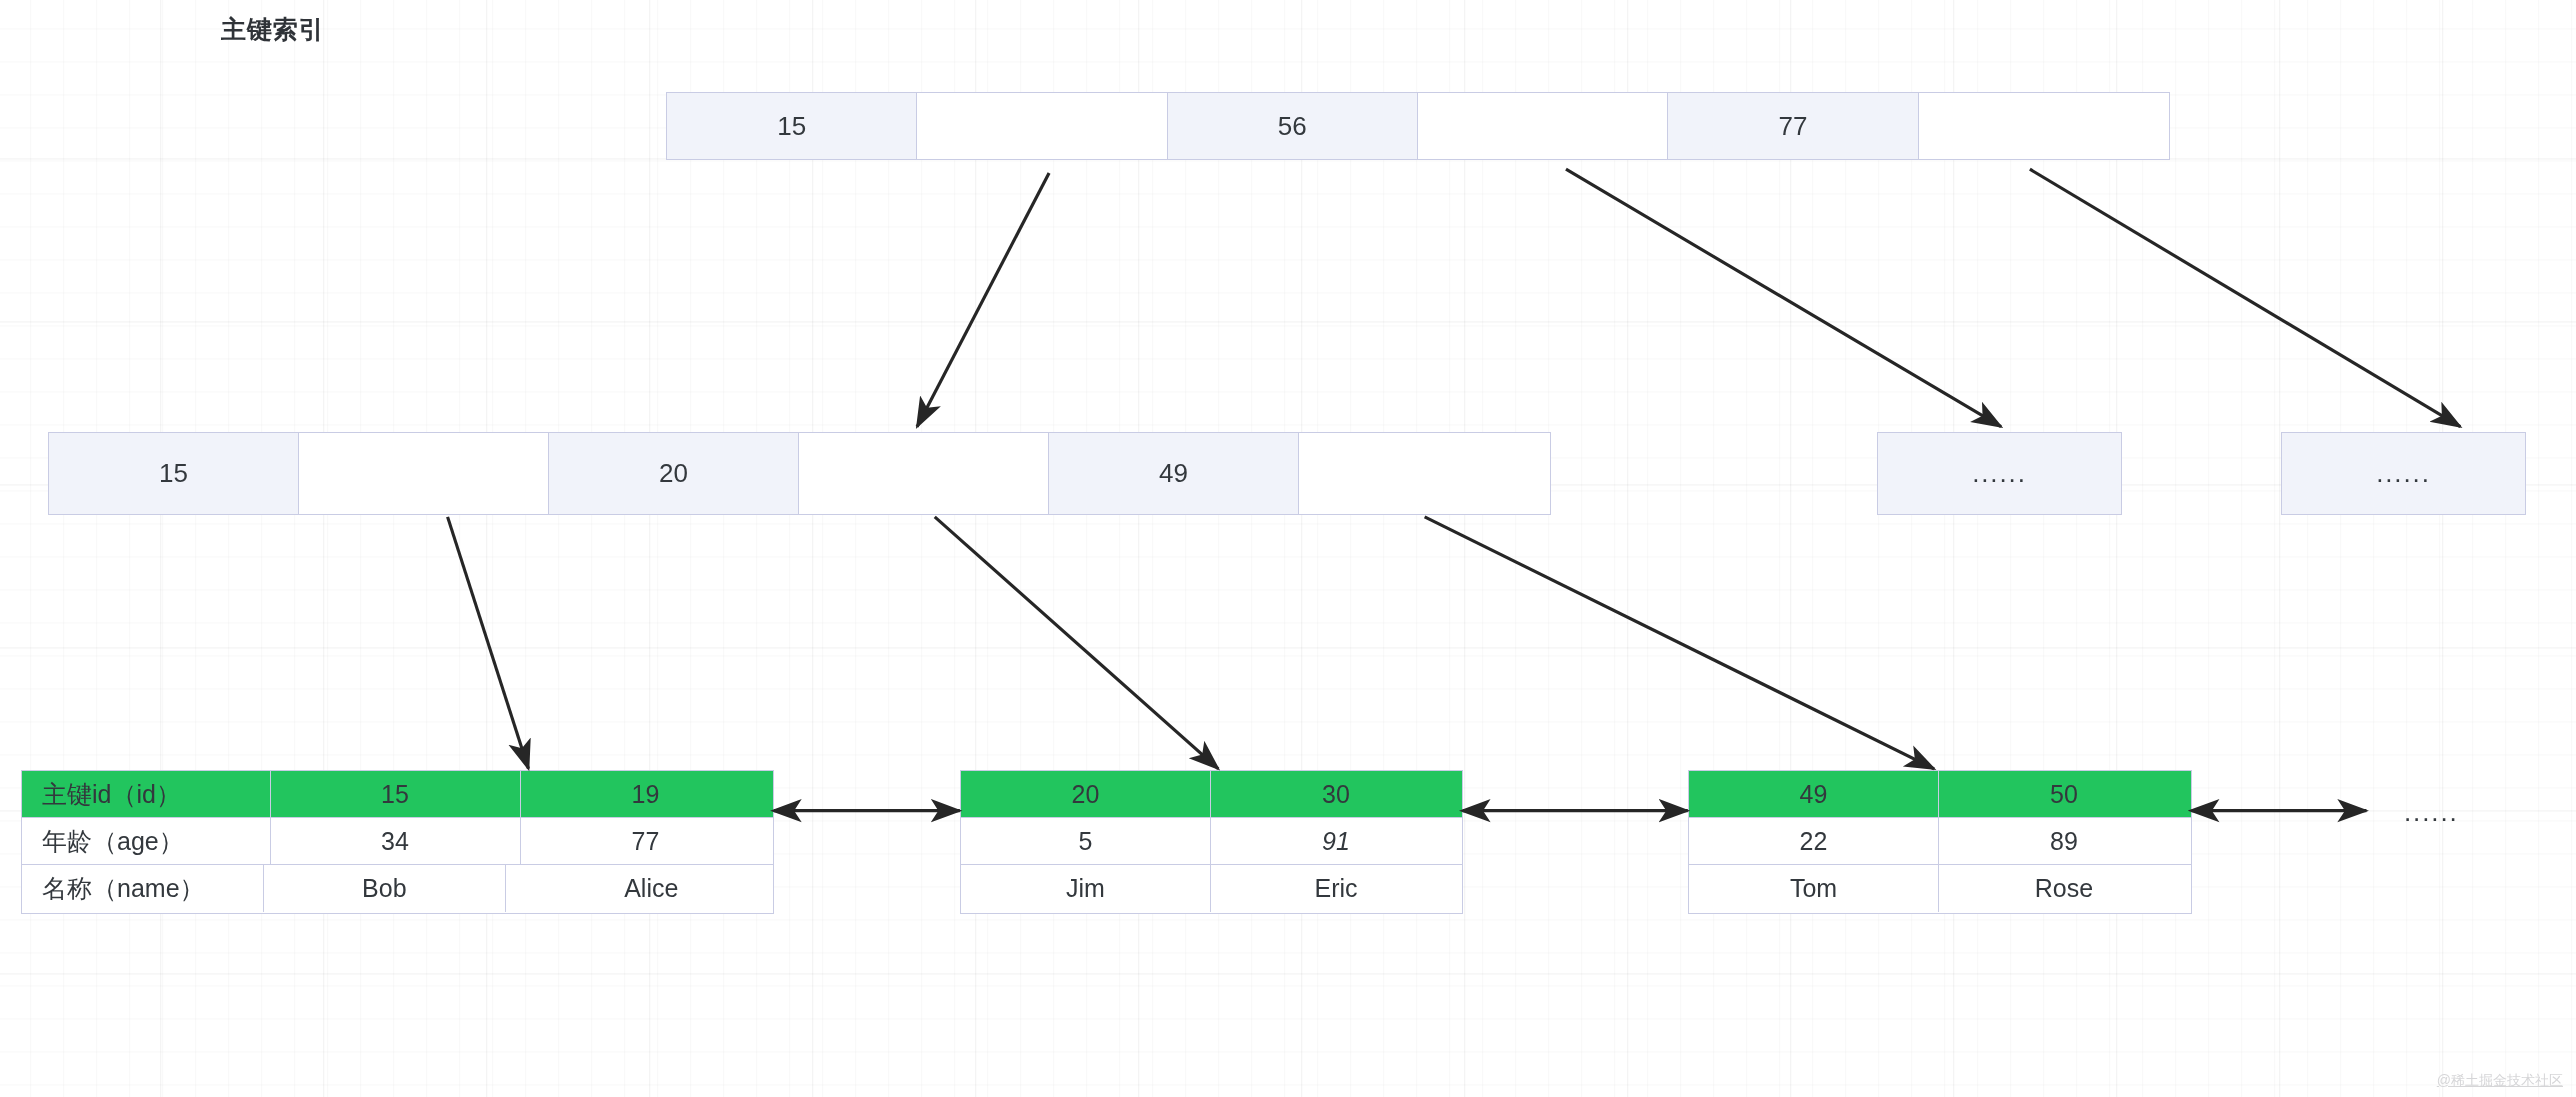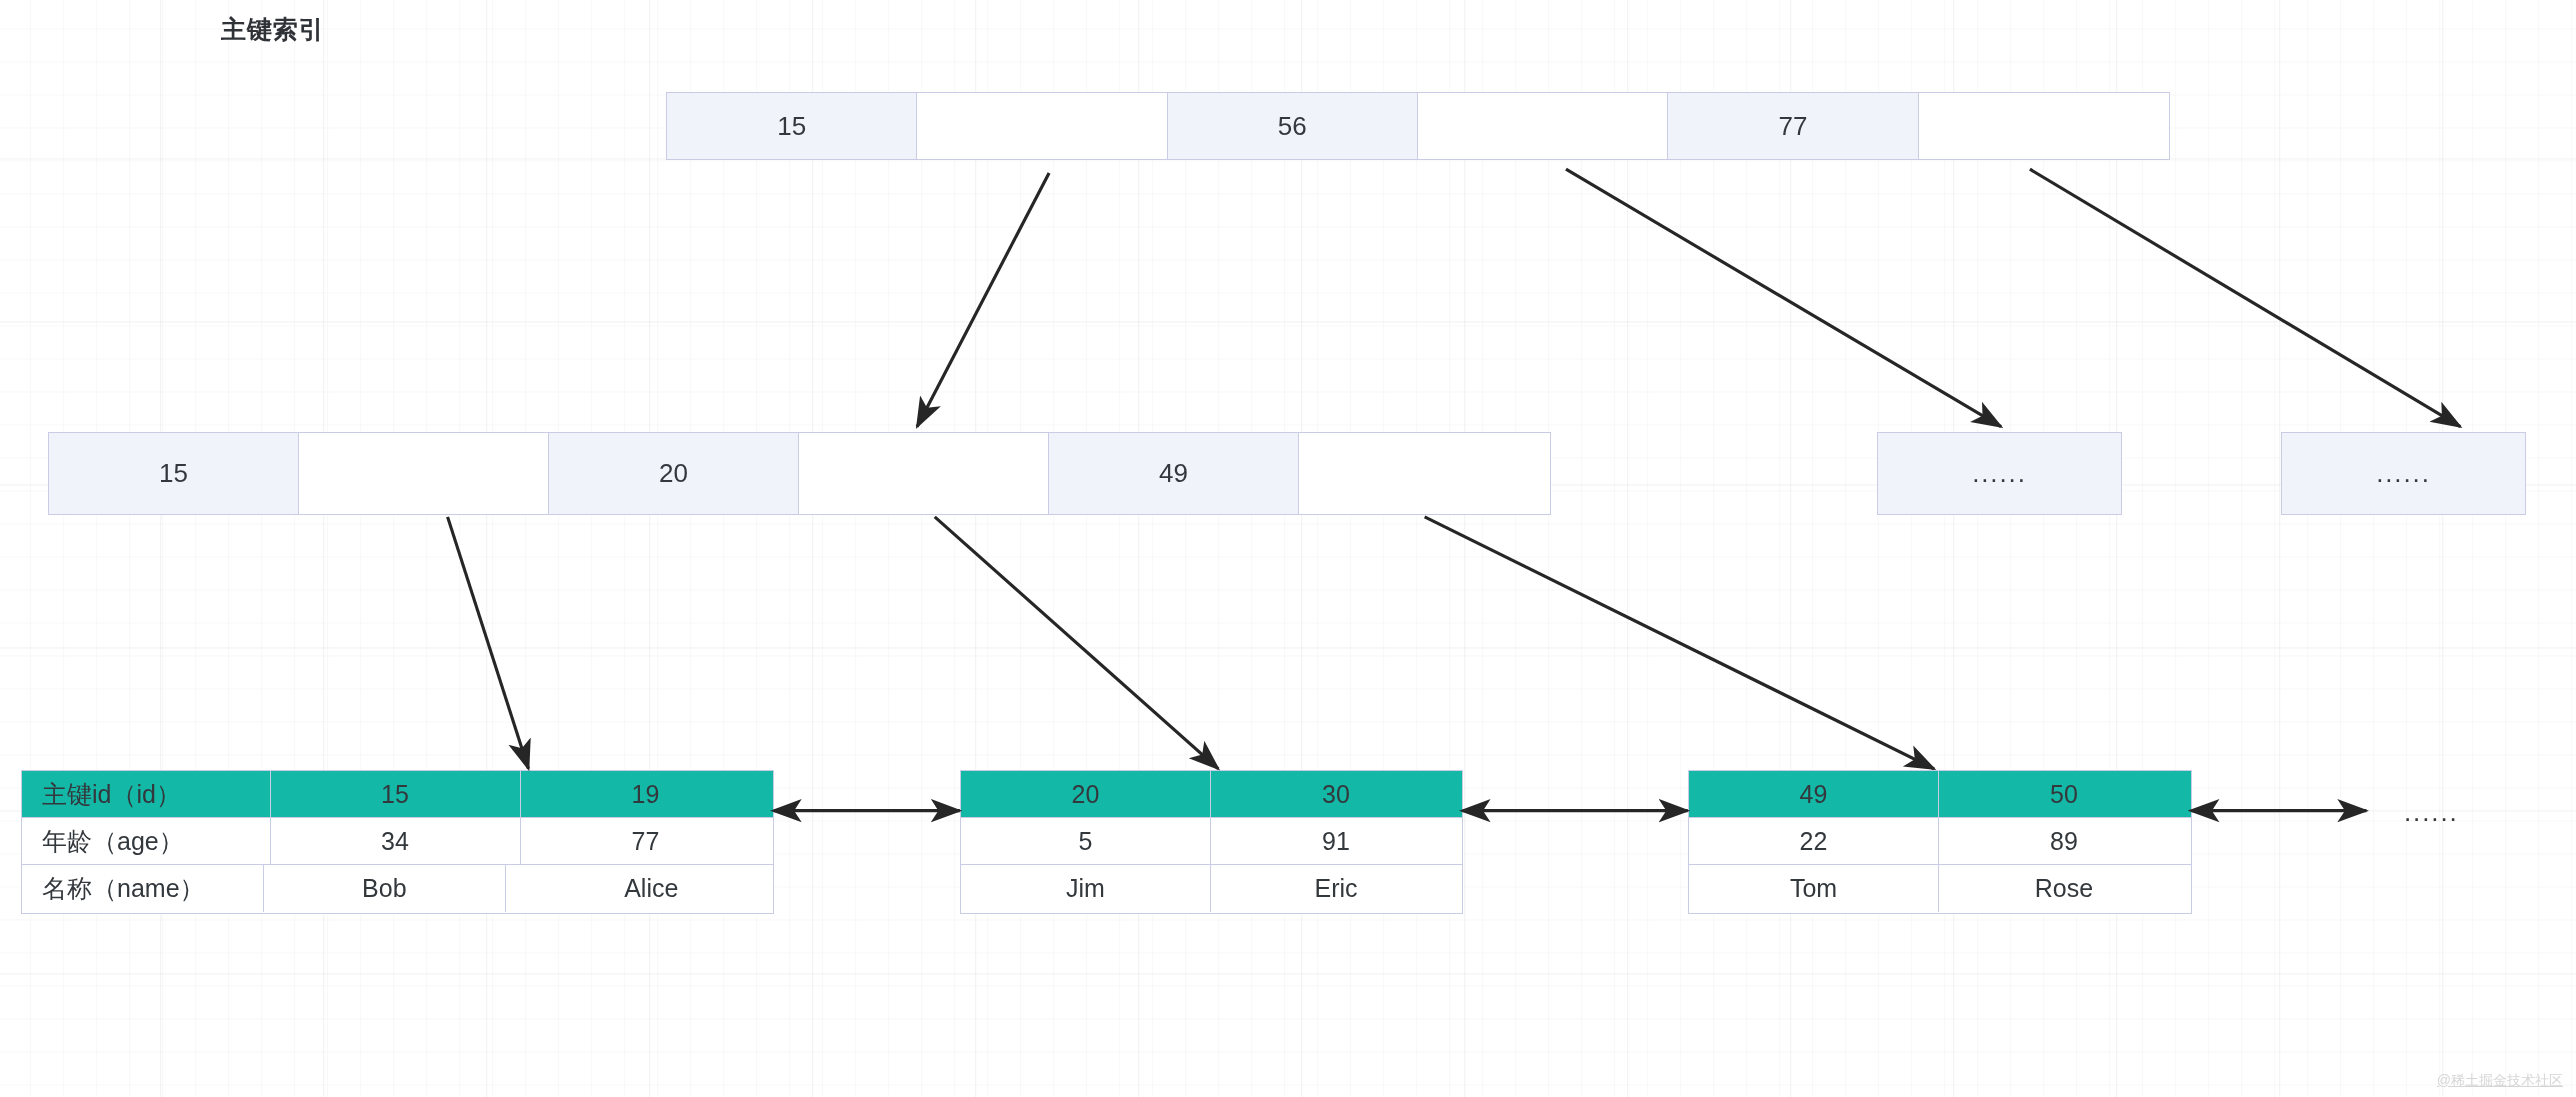--- a/index.html
+++ b/index.html
@@ -65,21 +65,21 @@
     background:#ffffff;
     display:flex;flex-direction:column;
   }
   .leaf .lrow{
     display:flex;
     box-sizing:border-box;
     border-bottom:1.5px solid #c9cce4;
     height:47px;
   }
   .leaf .lrow:last-child{border-bottom:none;}
-  .leaf .lrow.head{background:#14b8a6;}
+  .leaf .lrow.head{background:#22c55e;}
   .leaf .lc{
     box-sizing:border-box;
     display:flex;align-items:center;justify-content:center;
     border-right:1.5px solid #c9cce4;
     font-size:25px;color:#33383d;
     white-space:nowrap;
   }
   .leaf .lc:last-child{border-right:none;}
   .leaf .lc.label{justify-content:flex-start;padding-left:20.5px;font-size:25px;}
 
@@ -141,21 +141,21 @@
         <div class="lc" style="width: 250px; margin-left: 24px;">Alice</div>
       </div>
     </div>
   <div class="leaf" id="leaf-1" style="left:960px;top:770px;width:503px;height:144px;">
       <div class="lrow head">
         <div class="lc" style="width: 250px;">20</div>
         <div class="lc" style="width: 250px;">30</div>
       </div>
       <div class="lrow">
         <div class="lc" style="width: 250px;">5</div>
-        <div class="lc" style="width: 250px;">91</div>
+        <div class="lc" style="width: 250px; font-style: italic;">91</div>
       </div>
       <div class="lrow">
         <div class="lc" style="width: 250px;">Jim</div>
         <div class="lc" style="width: 250px;">Eric</div>
       </div>
     </div>
   <div class="leaf" id="leaf-2" style="left:1688px;top:770px;width:504px;height:144px;">
       <div class="lrow head">
         <div class="lc" style="width: 250px;">49</div>
         <div class="lc" style="width: 250px;">50</div>

